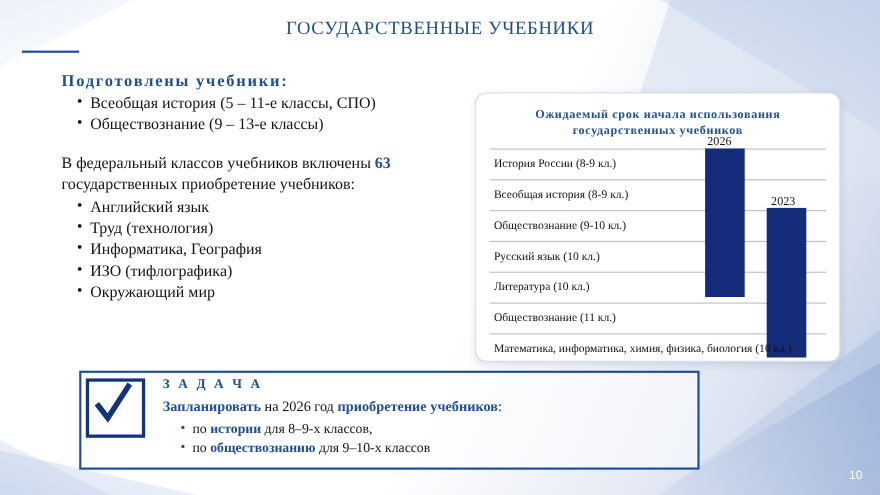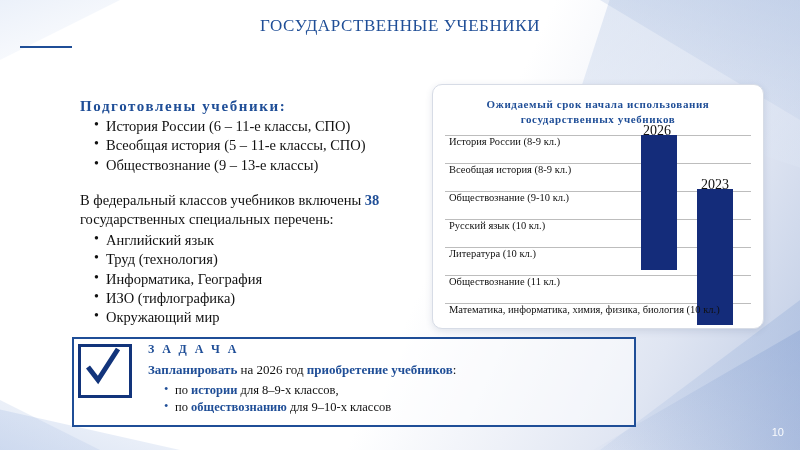--- a/index.html
+++ b/index.html
@@ -86,24 +86,23 @@
     left: 20px;
     width: 52px;
     height: 2px;
     background: #1F4E97;
   }
 
   
   .left {
     position: absolute;
     left: 56px;
-    top: 98px;
+    top: 66px;
     width: 360px;
     color: #15365f;
-    margin-left: 24px;
   }
   .lead {
     font-family: "Liberation Serif", serif;
     font-weight: bold;
     font-size: 15px;
     letter-spacing: 1.6px;
     color: #1F4E97;
     margin-bottom: 2px;
   }
   ul.bullets {
@@ -167,21 +166,21 @@
   }
   .rows {
     position: absolute;
     inset: 0;
   }
   .row {
     position: relative;
     height: 27px;
     border-bottom: 1px solid #bdbdbd;
     display: flex;
-    align-items: flex-start;
+    align-items: center;
   }
   .row:first-child { border-top: 1px solid #bdbdbd; }
   .row-label {
     font-family: "Liberation Serif", serif;
     font-size: 10.5px;
     color: #111;
     padding-left: 4px;
     z-index: 3;
     line-height: 1.05;
   }
@@ -192,21 +191,21 @@
   }
   .bar {
     position: absolute;
     background: #142C7A;
   }
   .bar-a { left: 196px; width: 36px; top: 0px; height: 135px; }
   .bar-b { left: 252px; width: 36px; top: 54px; height: 136px; }
   .bar-lbl {
     position: absolute;
     font-family: "Liberation Serif", serif;
-    font-size: 14px;
+    font-size: 11px;
     color: #111;
   }
   .lbl-a { left: 198px; top: -12px; }
   .lbl-b { left: 256px; top: 42px; }
 
   
   .task {
     position: absolute;
     left: 72px;
     top: 337px;
@@ -287,29 +286,28 @@
   <div class="deco deco-br2"></div>
   <div class="deco deco-bl1"></div>
   <div class="deco deco-bl2"></div>
 
   <div class="title">ГОСУДАРСТВЕННЫЕ УЧЕБНИКИ</div>
   <div class="title-rule"></div>
 
   <div class="left">
     <div class="lead">Подготовлены учебники:</div>
     <ul class="bullets">
-      <li>История России (6 – 11-е классы, СПО)</li>
       <li>Всеобщая история (5 – 11-е классы, СПО)</li>
       <li>Обществознание (9 – 13-е классы)</li>
     </ul>
 
     <div class="para">
       <span>В федеральный классов учебников включены</span>
-      <span class="num">38</span>
-      <span>государственных специальных перечень:</span>
+      <span class="num">63</span>
+      <span>государственных приобретение учебников:</span>
     </div>
     <ul class="bullets" style="margin-top:2px;">
       <li>Английский язык</li>
       <li>Труд (технология)</li>
       <li>Информатика, География</li>
       <li>ИЗО (тифлографика)</li>
       <li>Окружающий мир</li>
     </ul>
   </div>
 

